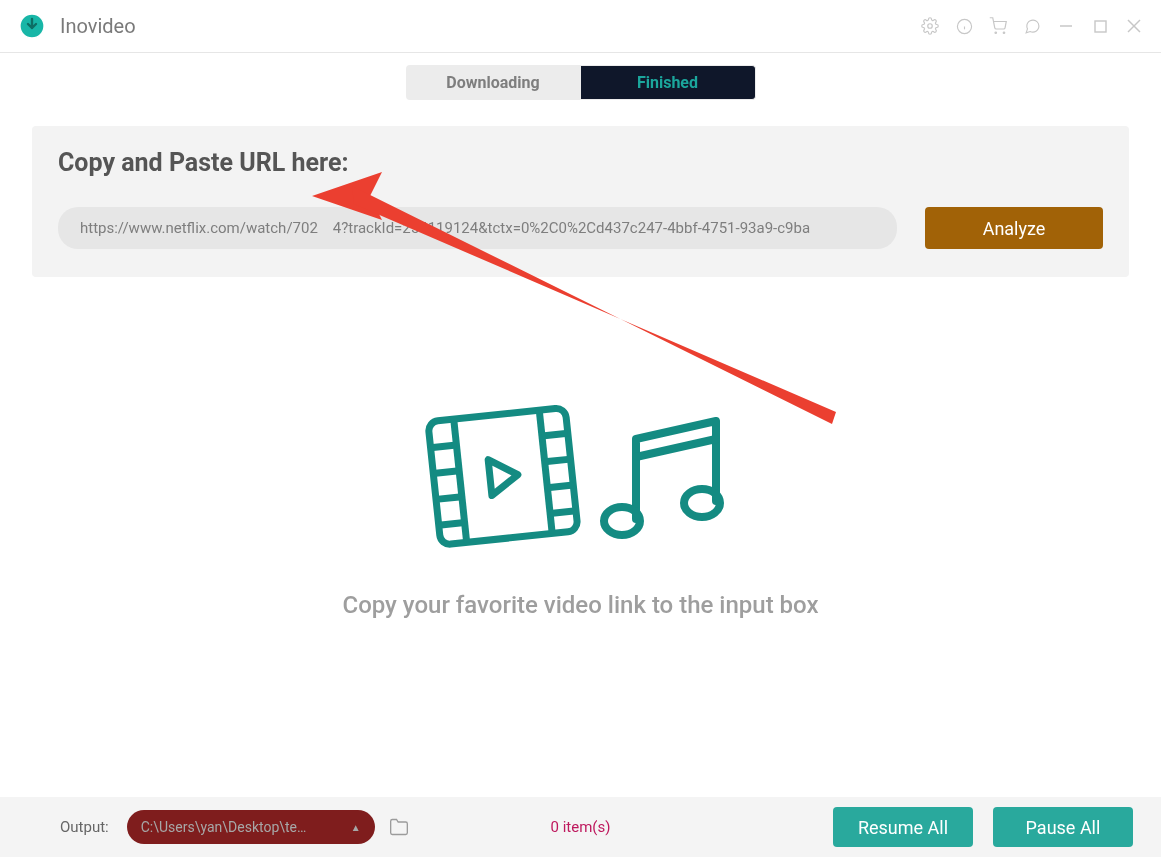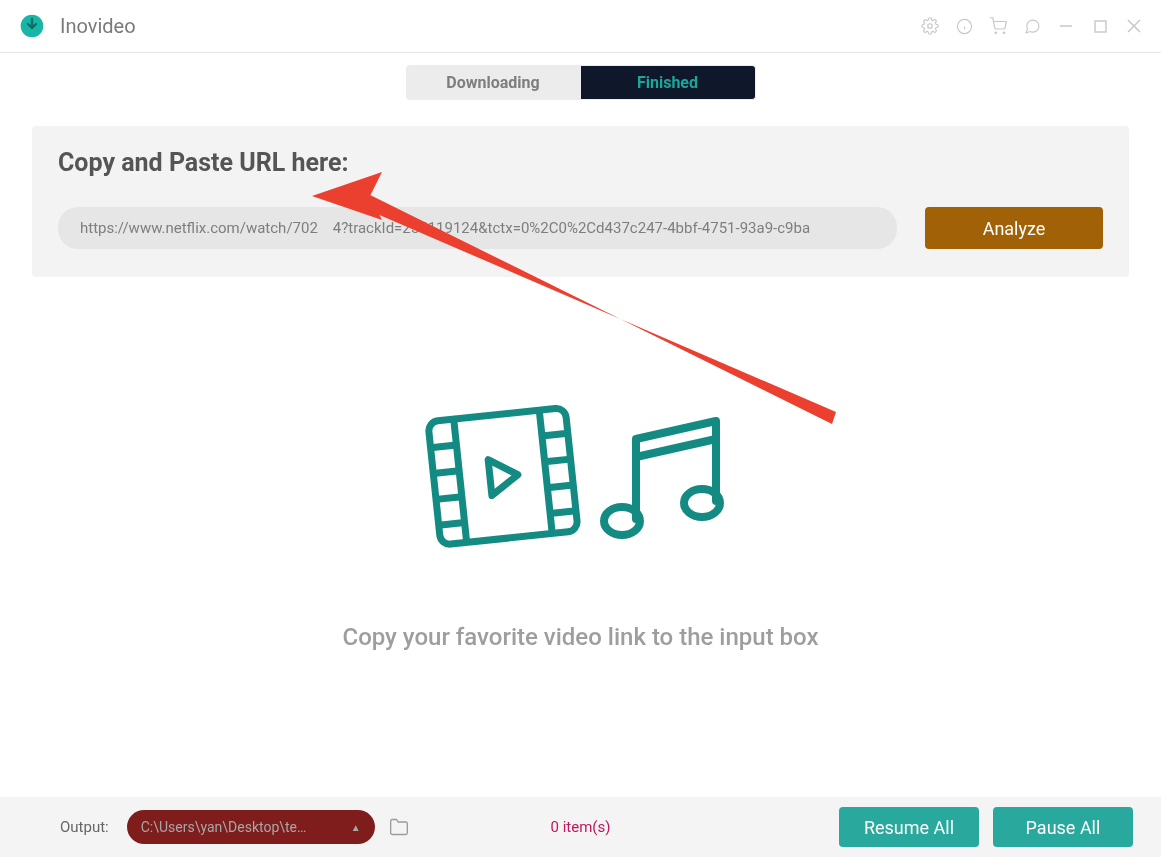--- a/index.html
+++ b/index.html
@@ -120,21 +120,20 @@
   font-size: 18px;
   cursor: pointer;
 }
 
 .empty-state {
   display: flex;
   flex-direction: column;
   align-items: center;
   margin-top: 120px;
   position: relative;
-  gap: 32px;
 }
 .illustration {
   position: relative;
   width: 330px;
   height: 160px;
   margin-bottom: 34px;
 }
 .empty-text {
   font-size: 24px;
   color: #9e9e9e;
@@ -192,21 +191,21 @@
 .items-count {
   position: absolute;
   left: 50%;
   transform: translateX(-50%);
   font-size: 15px;
   color: #be185d;
 }
 .bottom-spacer { flex: 1; }
 .bottom-actions {
   display: flex;
-  gap: 14px;
+  gap: 20px;
 }
 .action-btn {
   width: 140px;
   height: 40px;
   background: #29a99d;
   color: #fff;
   border: none;
   border-radius: 4px;
   font-size: 18px;
   cursor: pointer;

